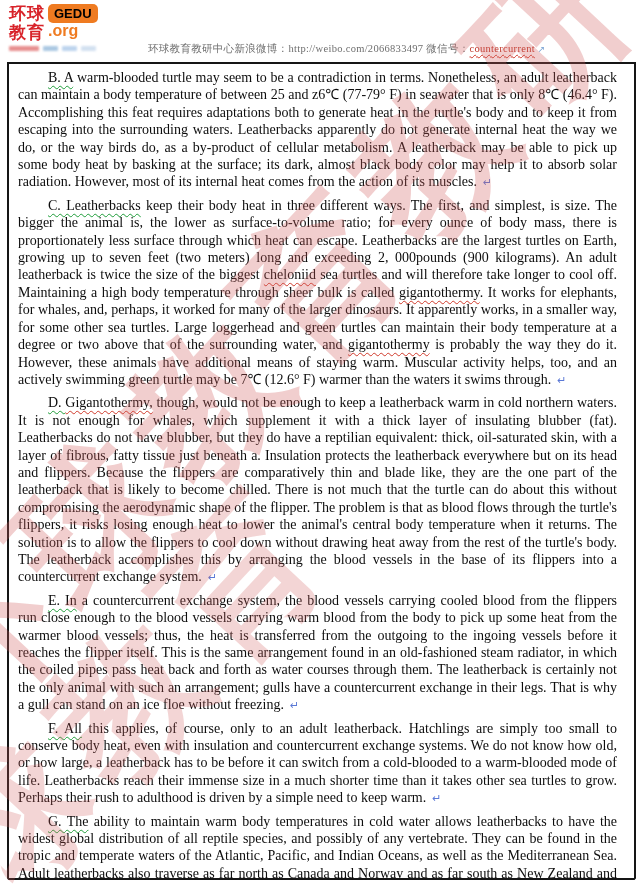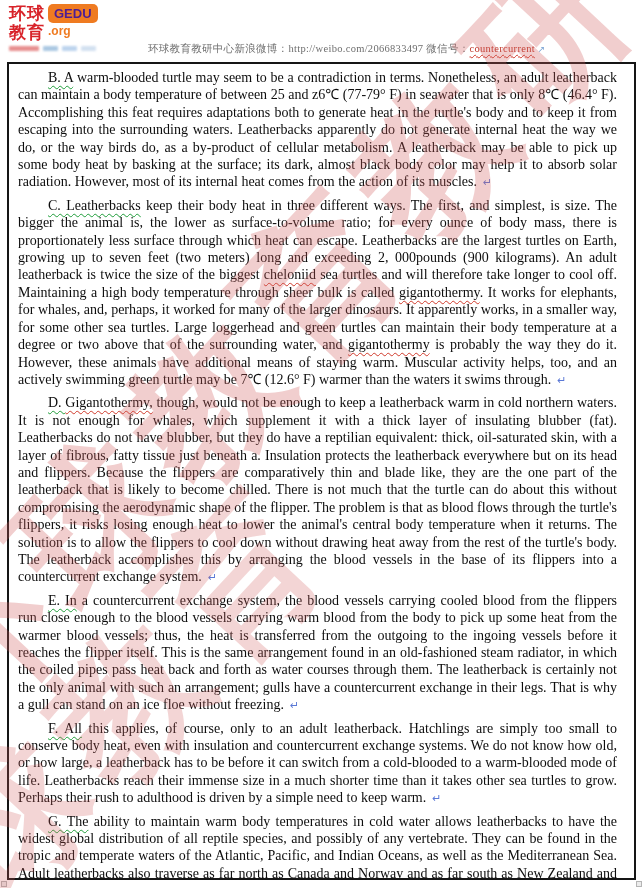--- a/index.html
+++ b/index.html
@@ -1,27 +1,27 @@
 <!DOCTYPE html>
 <html style="--brand-red: #d8232a; --brand-orange: #ef7b21; --watermark-red: #cf5c5c; --spellcheck-green: #1f9d3a; --spellcheck-red: #d03a2b; --paragraph-mark-blue: #5b79d6;"><head>
 <meta charset="utf-8">
 <style>
   *{margin:0;padding:0;box-sizing:border-box;}
   html,body{background:#ffffff;}
   body{width:643px;height:888px;font-family:"Liberation Serif",serif;}
-  .page{position:relative;width:643px;height:888px;overflow:hidden;background:#fff;}
+  .page{position:relative;width:643px;height:888px;overflow:hidden;background:#fff;border-radius:28px;}
 
   
   .header{position:absolute;top:0;left:0;right:0;height:62px;background:#fff;}
   .logo{position:absolute;top:4px;left:9px;}
   .logo-grid{display:flex;align-items:flex-start;gap:3px;}
   .logo-cn{color:#d8232a;font-weight:bold;font-size:17px;line-height:19px;font-family:"Liberation Sans",sans-serif;letter-spacing:1px;}
   .logo-en{display:flex;flex-direction:column;align-items:flex-start;}
-  .badge{display:inline-block;background:#ef7b21;color:#4c1d95;font-weight:bold;font-family:"Liberation Sans",sans-serif;font-size:13px;line-height:15px;padding:2px 6px;border-radius:5px;}
-  .org{color:#ef7b21;font-weight:bold;font-size:12px;line-height:16px;font-family:"Liberation Sans",sans-serif;}
+  .badge{display:inline-block;background:#ef7b21;color:#000000;font-weight:bold;font-family:"Liberation Sans",sans-serif;font-size:13px;line-height:15px;padding:2px 6px;border-radius:5px;}
+  .org{color:#ef7b21;font-weight:bold;font-size:16px;line-height:16px;font-family:"Liberation Sans",sans-serif;}
   .tagline{margin-top:4px;display:flex;gap:4px;filter:blur(0.8px);opacity:.75;}
   .tagline i{display:block;height:5px;border-radius:1px;}
   .tagline i:nth-child(1){width:30px;background:#e06a6a;}
   .tagline i:nth-child(2){width:15px;background:#8fb6d9;}
   .tagline i:nth-child(3){width:15px;background:#a7c6e8;}
   .tagline i:nth-child(4){width:15px;background:#c4d7ec;}
   .header-info{position:absolute;left:148px;top:42px;font-size:10.5px;color:#6e6e6e;white-space:nowrap;letter-spacing:.3px;}
   .wechat{color:#c0392b;text-decoration-line:underline;text-decoration-style:wavy;text-decoration-color:#d03a2b;text-decoration-thickness:1px;text-underline-offset:2px;}
   .ext{color:#7aa3d4;font-size:9px;font-family:"DejaVu Sans",sans-serif;}
 

